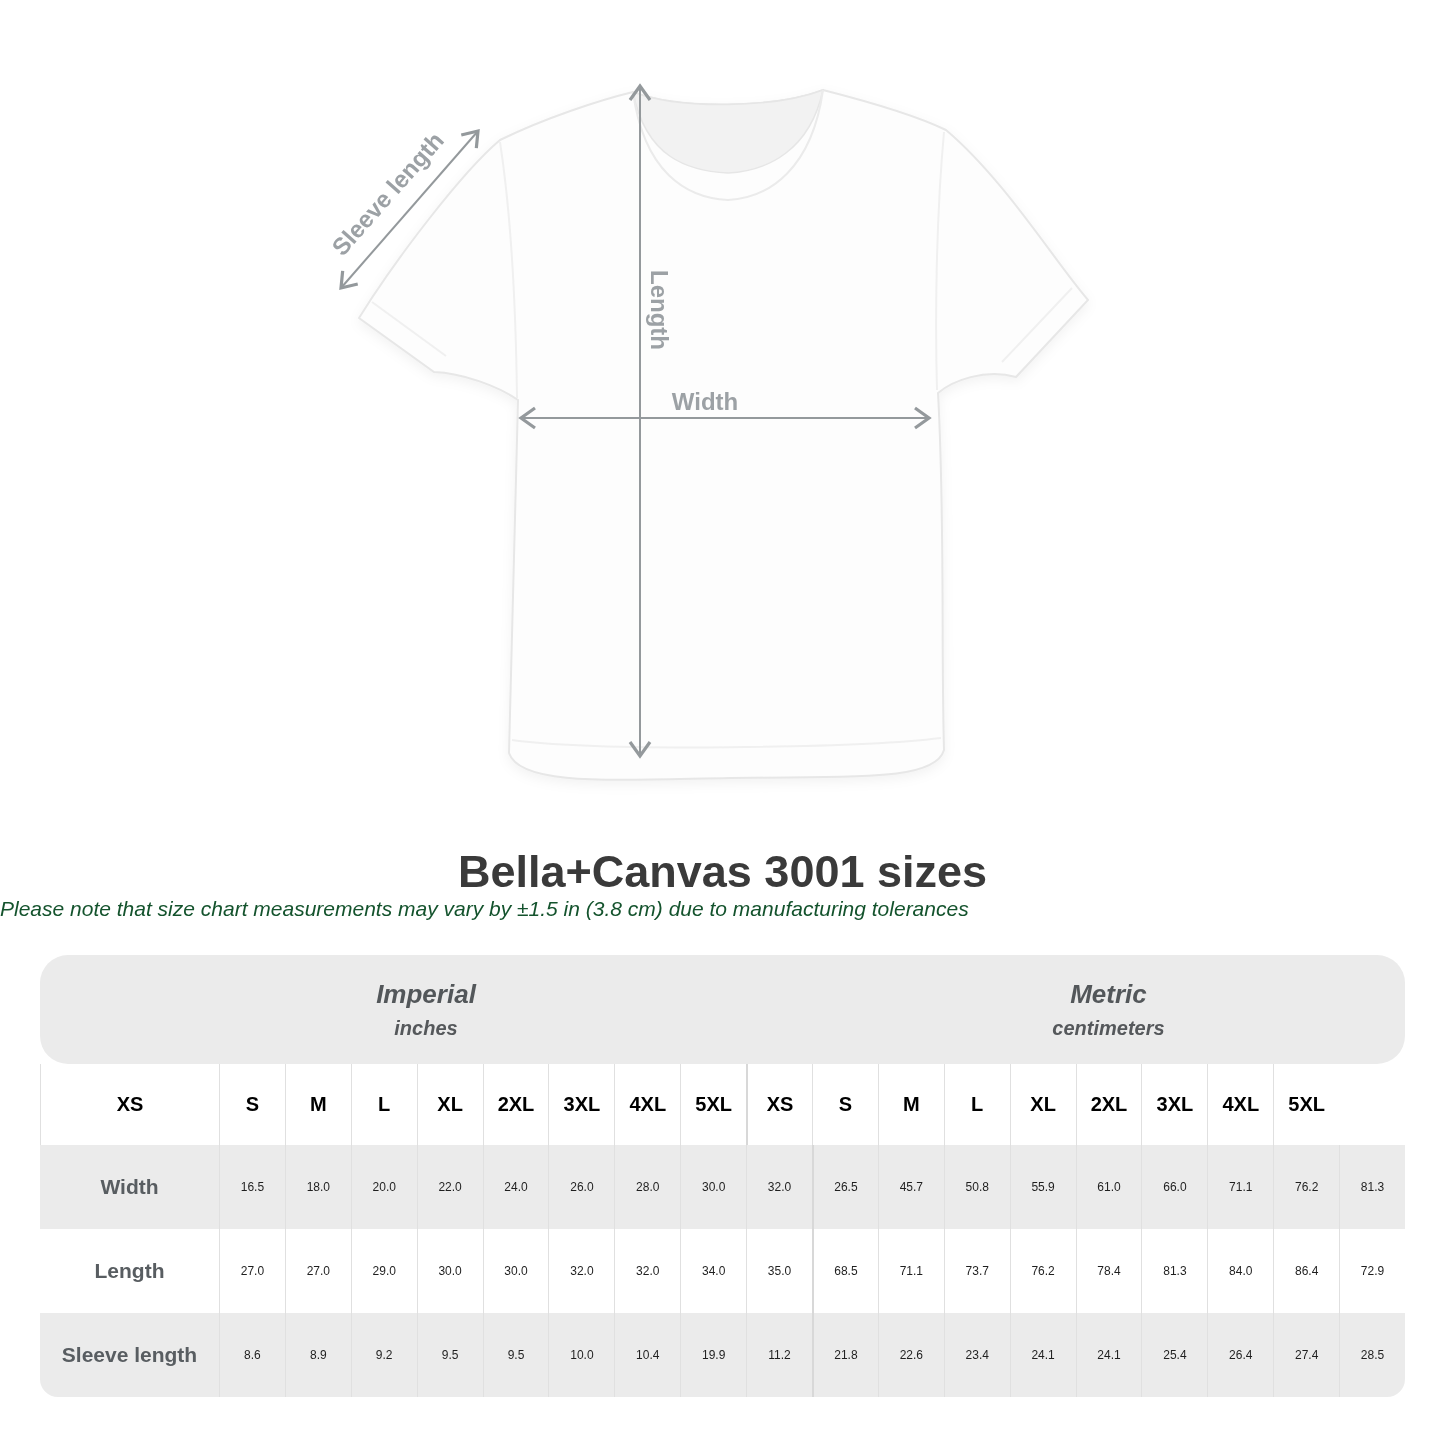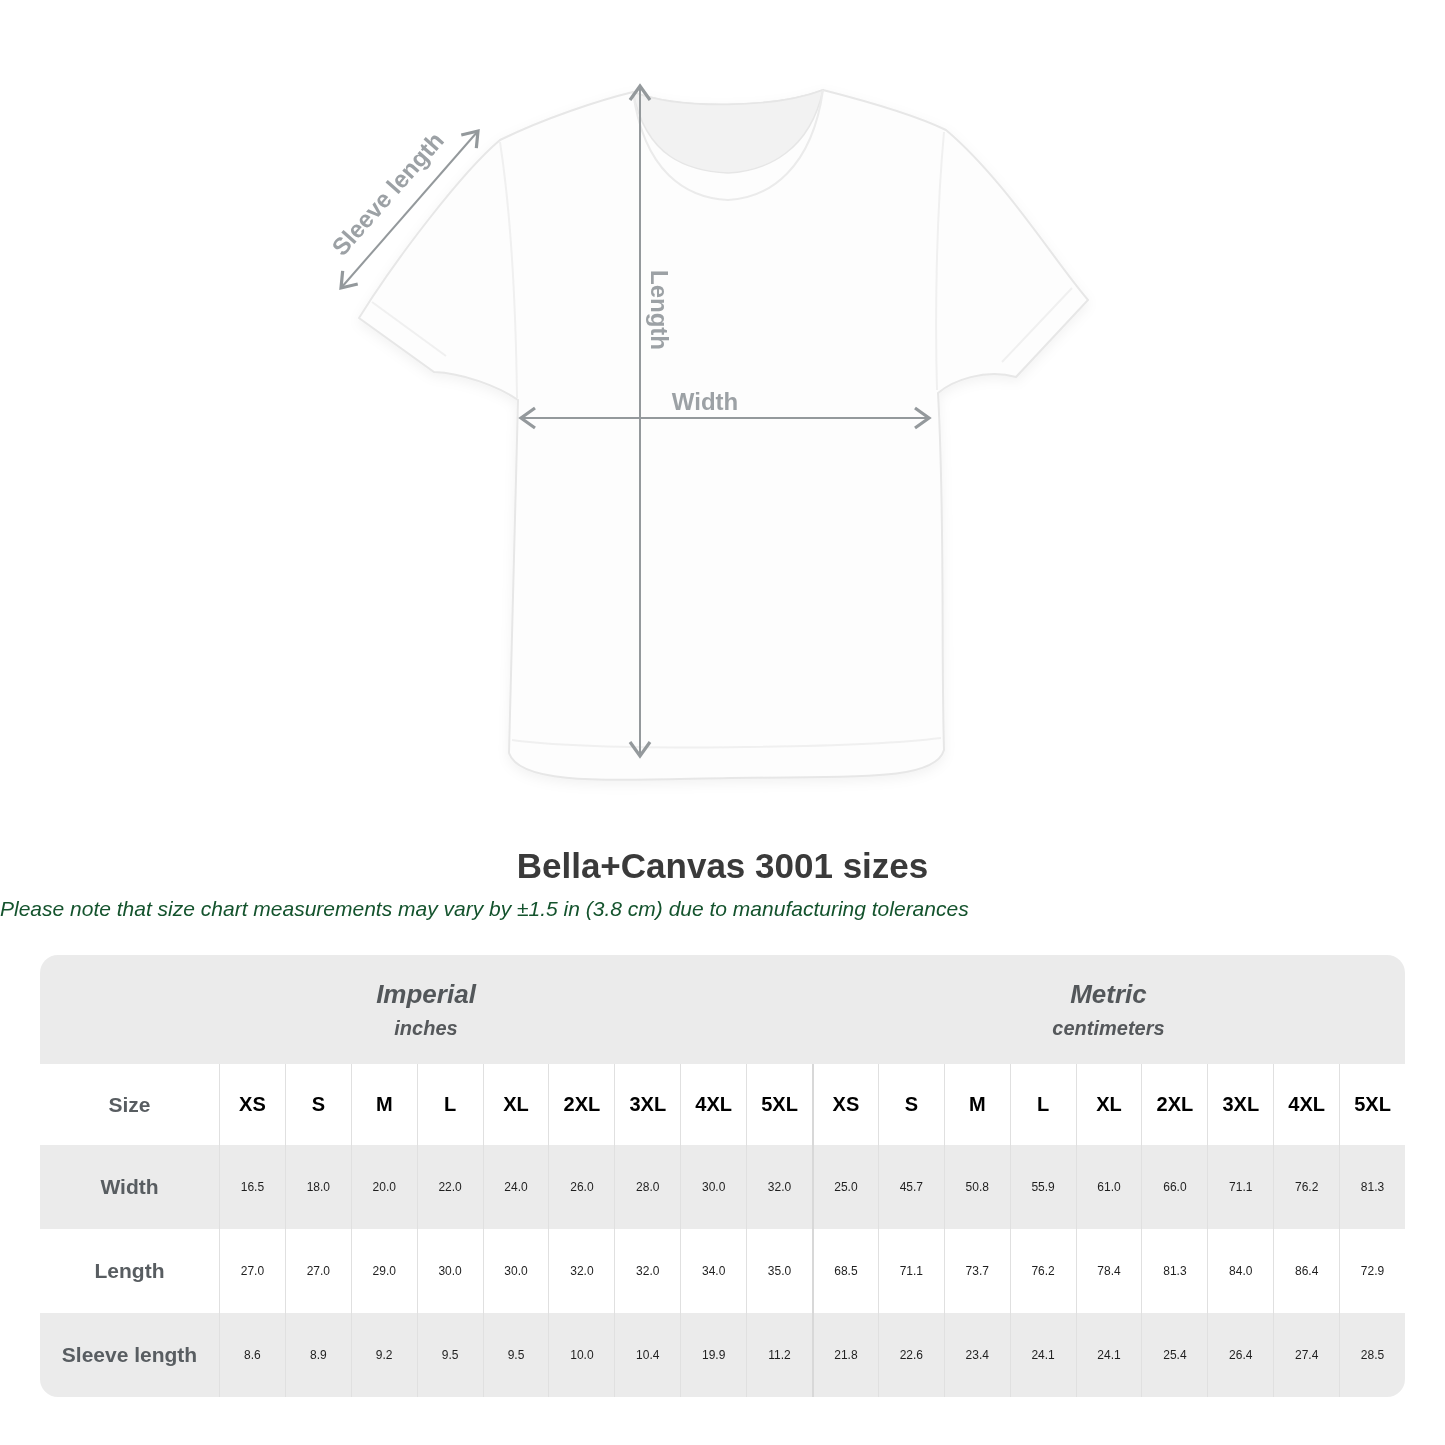--- a/index.html
+++ b/index.html
@@ -9,28 +9,28 @@
   
   .diagram{position:absolute;left:0;top:0;width:1445px;height:830px;}
   .diagram svg{position:absolute;left:0;top:0;}
   .measure-label{position:absolute;font-weight:bold;color:#9ca1a5;white-space:nowrap;}
   .lbl-sleeve{left:388px;top:194px;font-size:24px;transform:translate(-50%,-50%) rotate(-48.5deg);}
   .lbl-length{left:659px;top:310px;font-size:24px;transform:translate(-50%,-50%) rotate(90deg);}
   .lbl-width{left:705px;top:402px;font-size:24px;transform:translate(-50%,-50%);}
 
   
   .chart-title{position:absolute;left:0;top:846px;width:100%;text-align:center;
-               font-size:35px;font-weight:bold;color:#3a3a3a;}
+               font-size:45px;font-weight:bold;color:#3a3a3a;}
   .chart-subtitle{position:absolute;left:0;top:897px;width:100%;text-align:left;
                   font-style:italic;font-size:21px;color:#14532d;}
 
   
   .size-table{position:absolute;left:40px;top:955px;width:1365px;border-radius:18px;
               overflow:hidden;}
-  .band{display:grid;grid-template-columns:179px repeat(18,1fr);height:109px;background:#ebebeb;}
+  .band{display:grid;grid-template-columns:179px repeat(18,1fr);height:109px;background:#ebebeb;border-radius:28px;}
   .band-cell{display:flex;flex-direction:column;align-items:center;justify-content:center;gap:7px;}
   .band-imperial{grid-column:1 / span 10;}
   .band-metric{grid-column:11 / span 9;}
   .band-title{font-size:26px;font-weight:bold;font-style:italic;color:#53575a;}
   .band-sub{font-size:20px;font-style:italic;color:#55585b;font-weight:bold;}
 
   .trow{display:grid;grid-template-columns:179px repeat(18,1fr);background:#fff;}
   .thead{height:81px;}
   .tdata{height:84px;}
   .stripe{background:#ebebeb;}
@@ -109,21 +109,20 @@
         <div class="band-title">Imperial</div>
         <div class="band-sub">inches</div>
       </div>
       <div class="band-cell band-metric">
         <div class="band-title">Metric</div>
         <div class="band-sub">centimeters</div>
       </div>
     </div>
     <div id="table-rows">
         <div class="trow thead">
-          <div class="cell row-label">Size</div>
           <div class="cell size-col-header sep">XS</div>
           <div class="cell size-col-header sep">S</div>
           <div class="cell size-col-header sep">M</div>
           <div class="cell size-col-header sep">L</div>
           <div class="cell size-col-header sep">XL</div>
           <div class="cell size-col-header sep">2XL</div>
           <div class="cell size-col-header sep">3XL</div>
           <div class="cell size-col-header sep">4XL</div>
           <div class="cell size-col-header sep">5XL</div>
           <div class="cell size-col-header sep metric-sep">XS</div>
@@ -140,21 +139,21 @@
           <div class="cell row-label">Width</div>
           <div class="cell value sep">16.5</div>
           <div class="cell value sep">18.0</div>
           <div class="cell value sep">20.0</div>
           <div class="cell value sep">22.0</div>
           <div class="cell value sep">24.0</div>
           <div class="cell value sep">26.0</div>
           <div class="cell value sep">28.0</div>
           <div class="cell value sep">30.0</div>
           <div class="cell value sep">32.0</div>
-          <div class="cell value sep metric-sep">25.0</div>
+          <div class="cell value sep metric-sep">26.5</div>
           <div class="cell value sep">45.7</div>
           <div class="cell value sep">50.8</div>
           <div class="cell value sep">55.9</div>
           <div class="cell value sep">61.0</div>
           <div class="cell value sep">66.0</div>
           <div class="cell value sep">71.1</div>
           <div class="cell value sep">76.2</div>
           <div class="cell value sep">81.3</div>
         </div>
         <div class="trow tdata">

